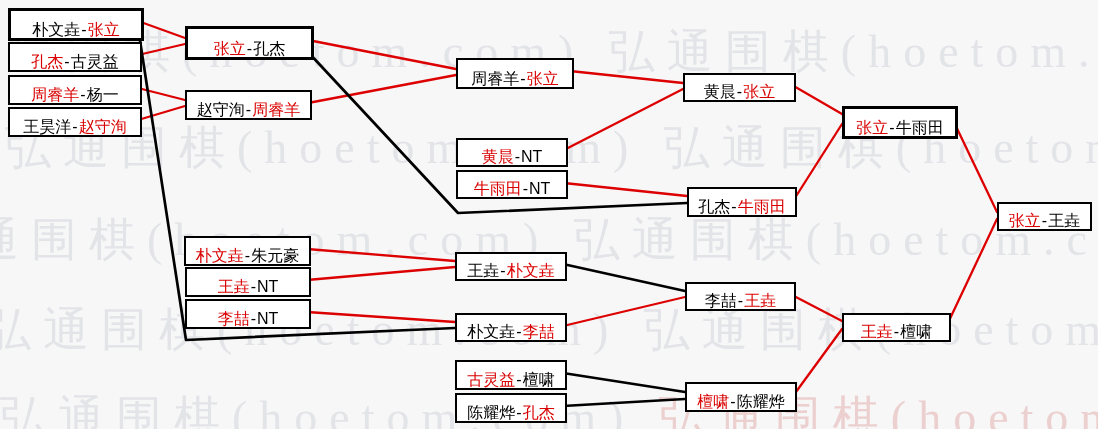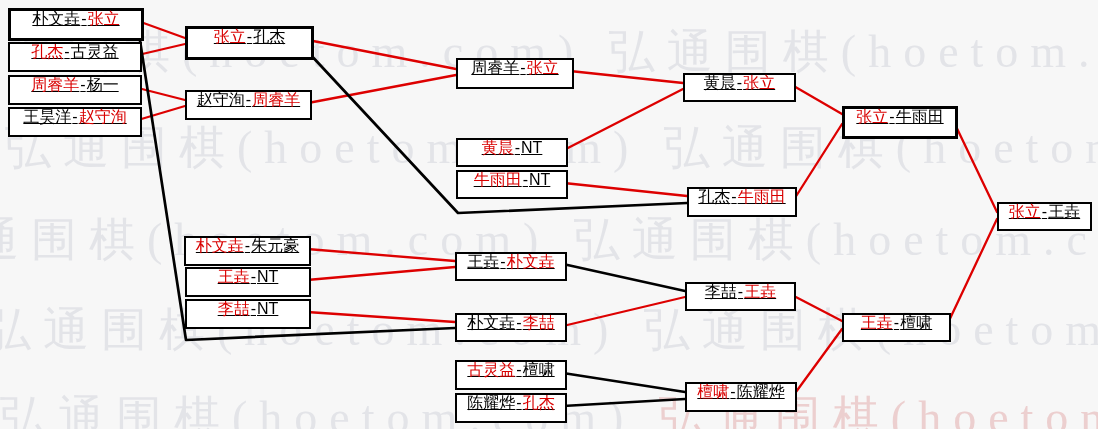--- a/index.html
+++ b/index.html
@@ -11,24 +11,23 @@
   .wm-row{
     position:absolute;white-space:nowrap;
     font-size:46px;line-height:60px;letter-spacing:12px;
     font-family:"Liberation Serif","DejaVu Serif",serif;
     user-select:none;pointer-events:none;z-index:1;
   }
   #wires{position:absolute;left:0;top:0;z-index:2;}
   .match{
     position:absolute;z-index:3;
     background:#ffffff;border:2px solid #000;
-    display:flex;align-items:flex-start;justify-content:center;
+    display:flex;align-items:flex-end;justify-content:center;
     font-size:16px;line-height:1;white-space:nowrap;
     font-family:"Liberation Sans","DejaVu Sans",sans-serif;
-    text-decoration:underline;
   }
   .match.thick{border-width:3px;}
   .match .sep{padding:0 1px;}
 </style>
 </head>
 <body>
 
 <div id="canvas" style="background: rgb(247, 247, 247);">
     <div class="wm-row" style="left: -50px; top: 22px;"><span style="color: rgb(227, 228, 232);">弘通围棋(hoetom.com) 弘通围棋(hoetom.com)</span></div>
     <div class="wm-row" style="left: 5px; top: 118px;"><span style="color: rgb(227, 228, 232);">弘通围棋(hoetom.com) 弘通围棋(hoetom.com)</span></div>

